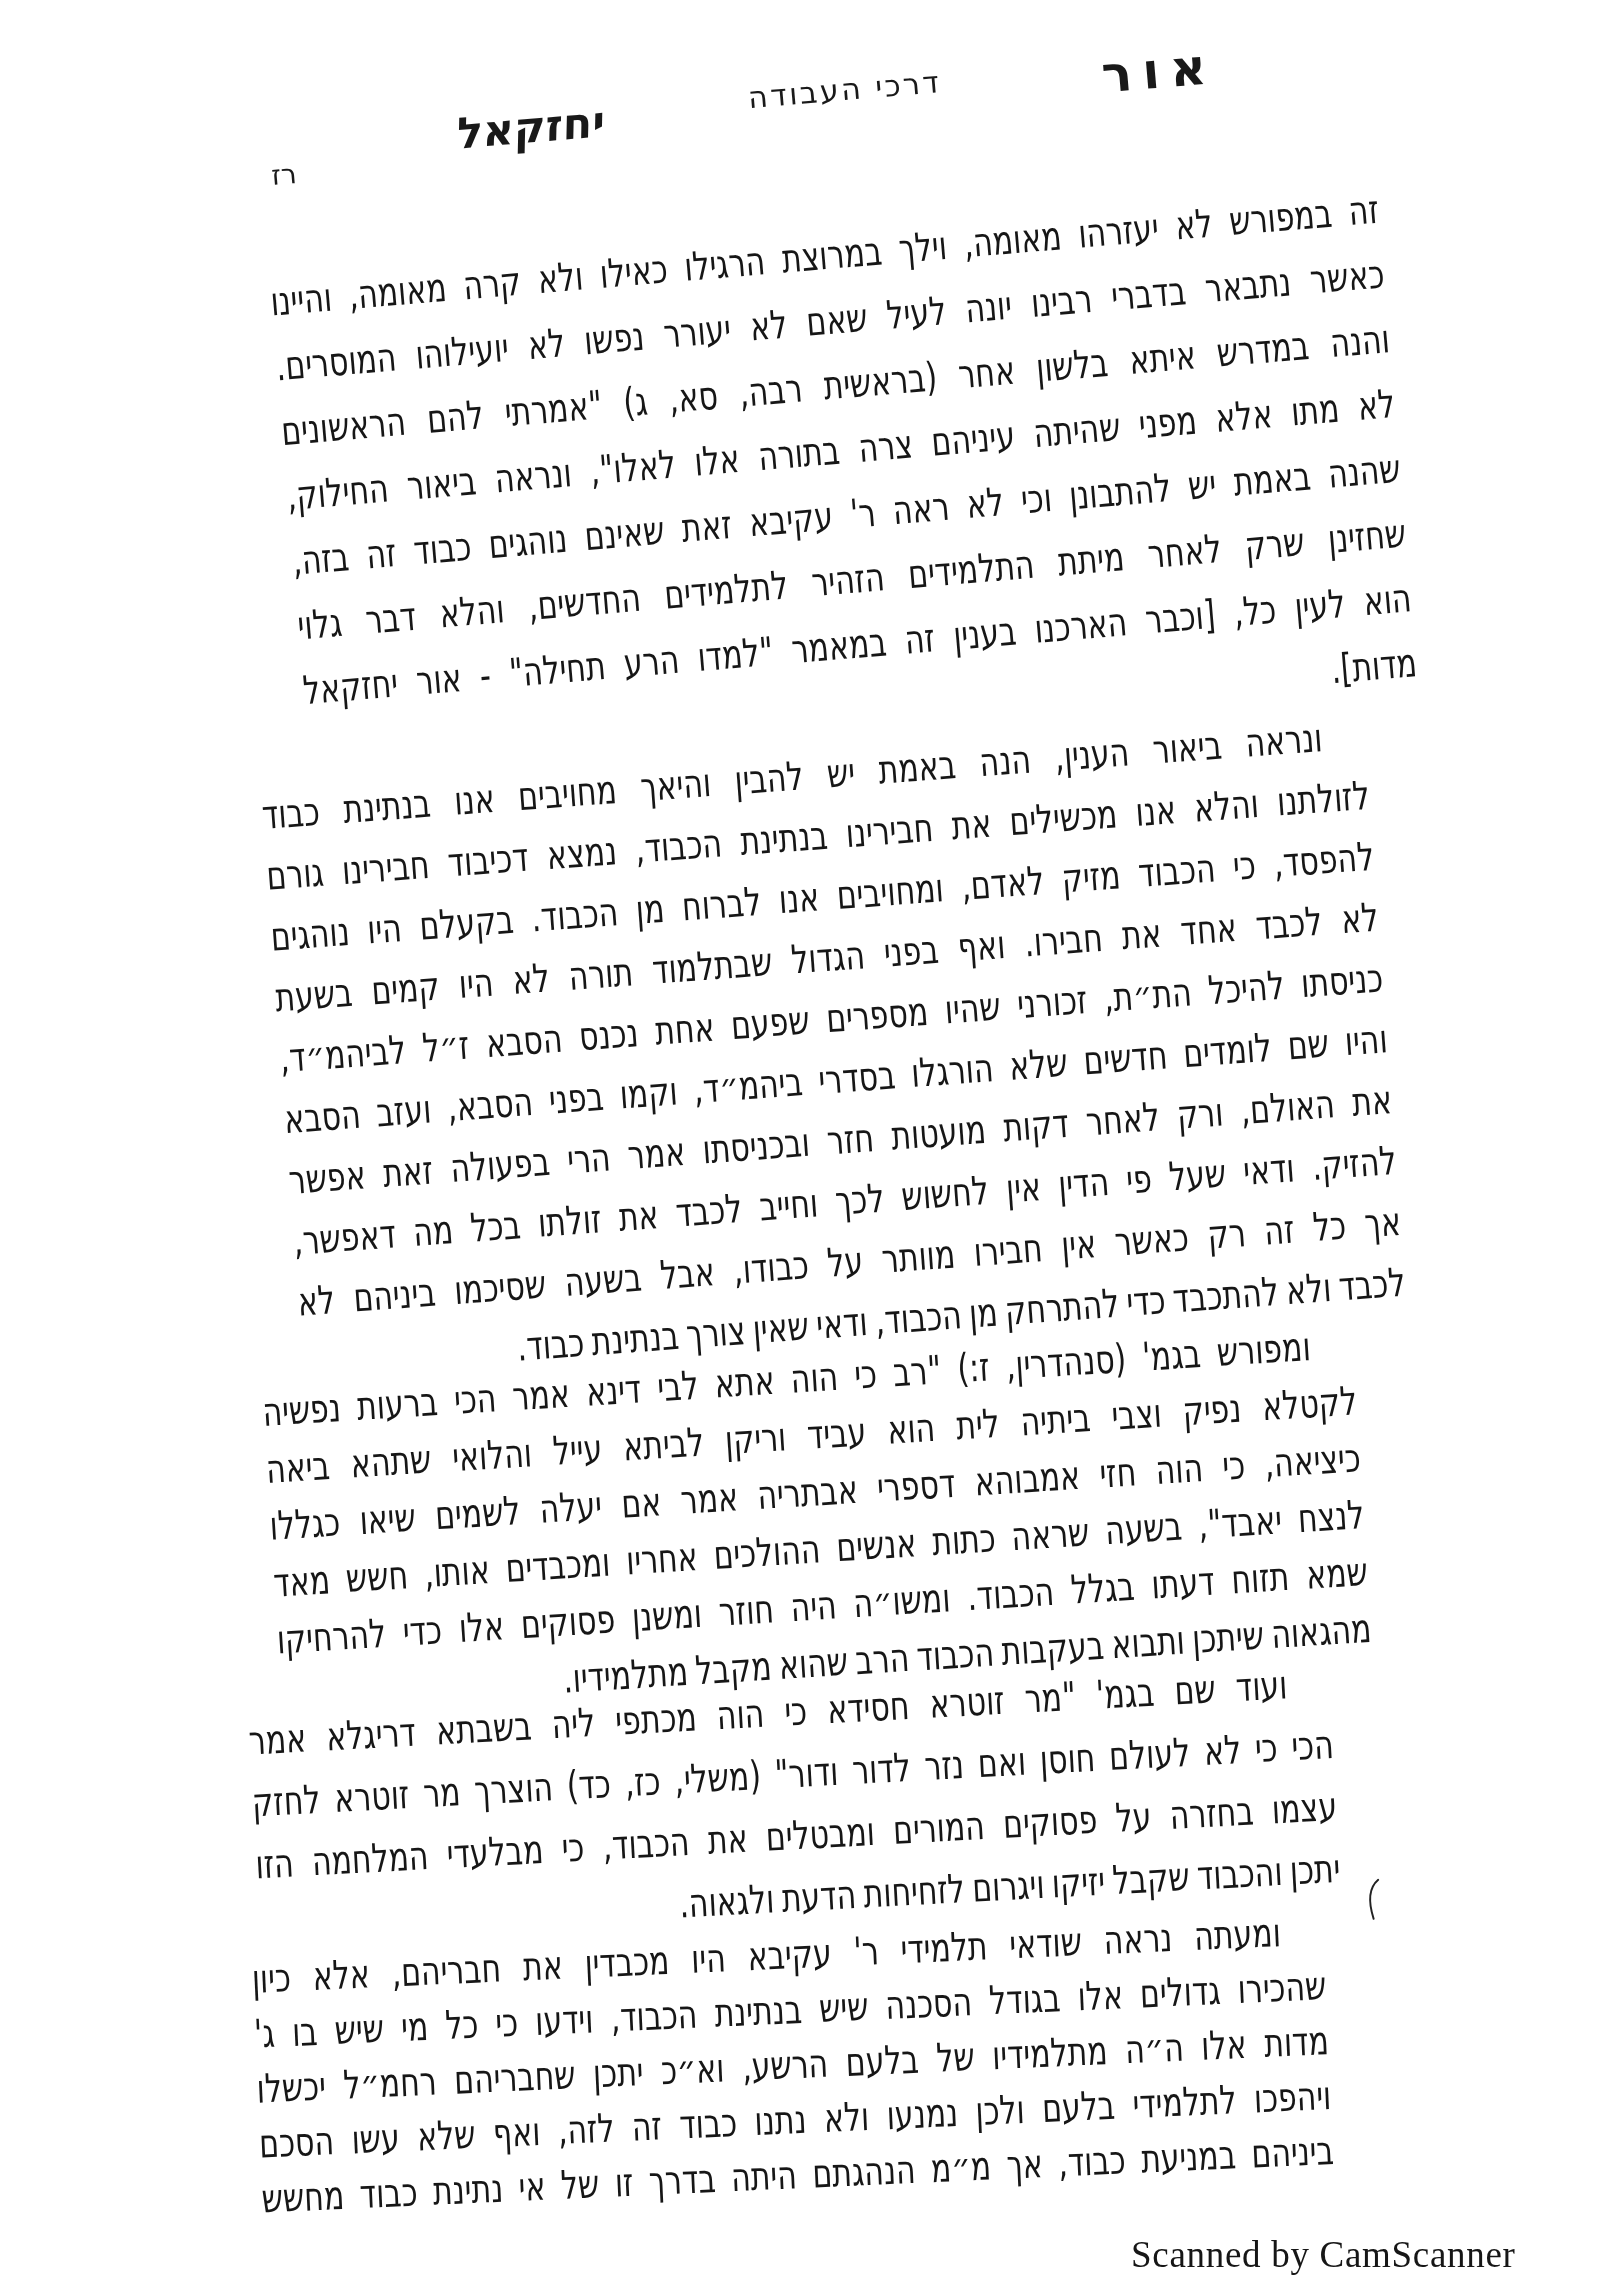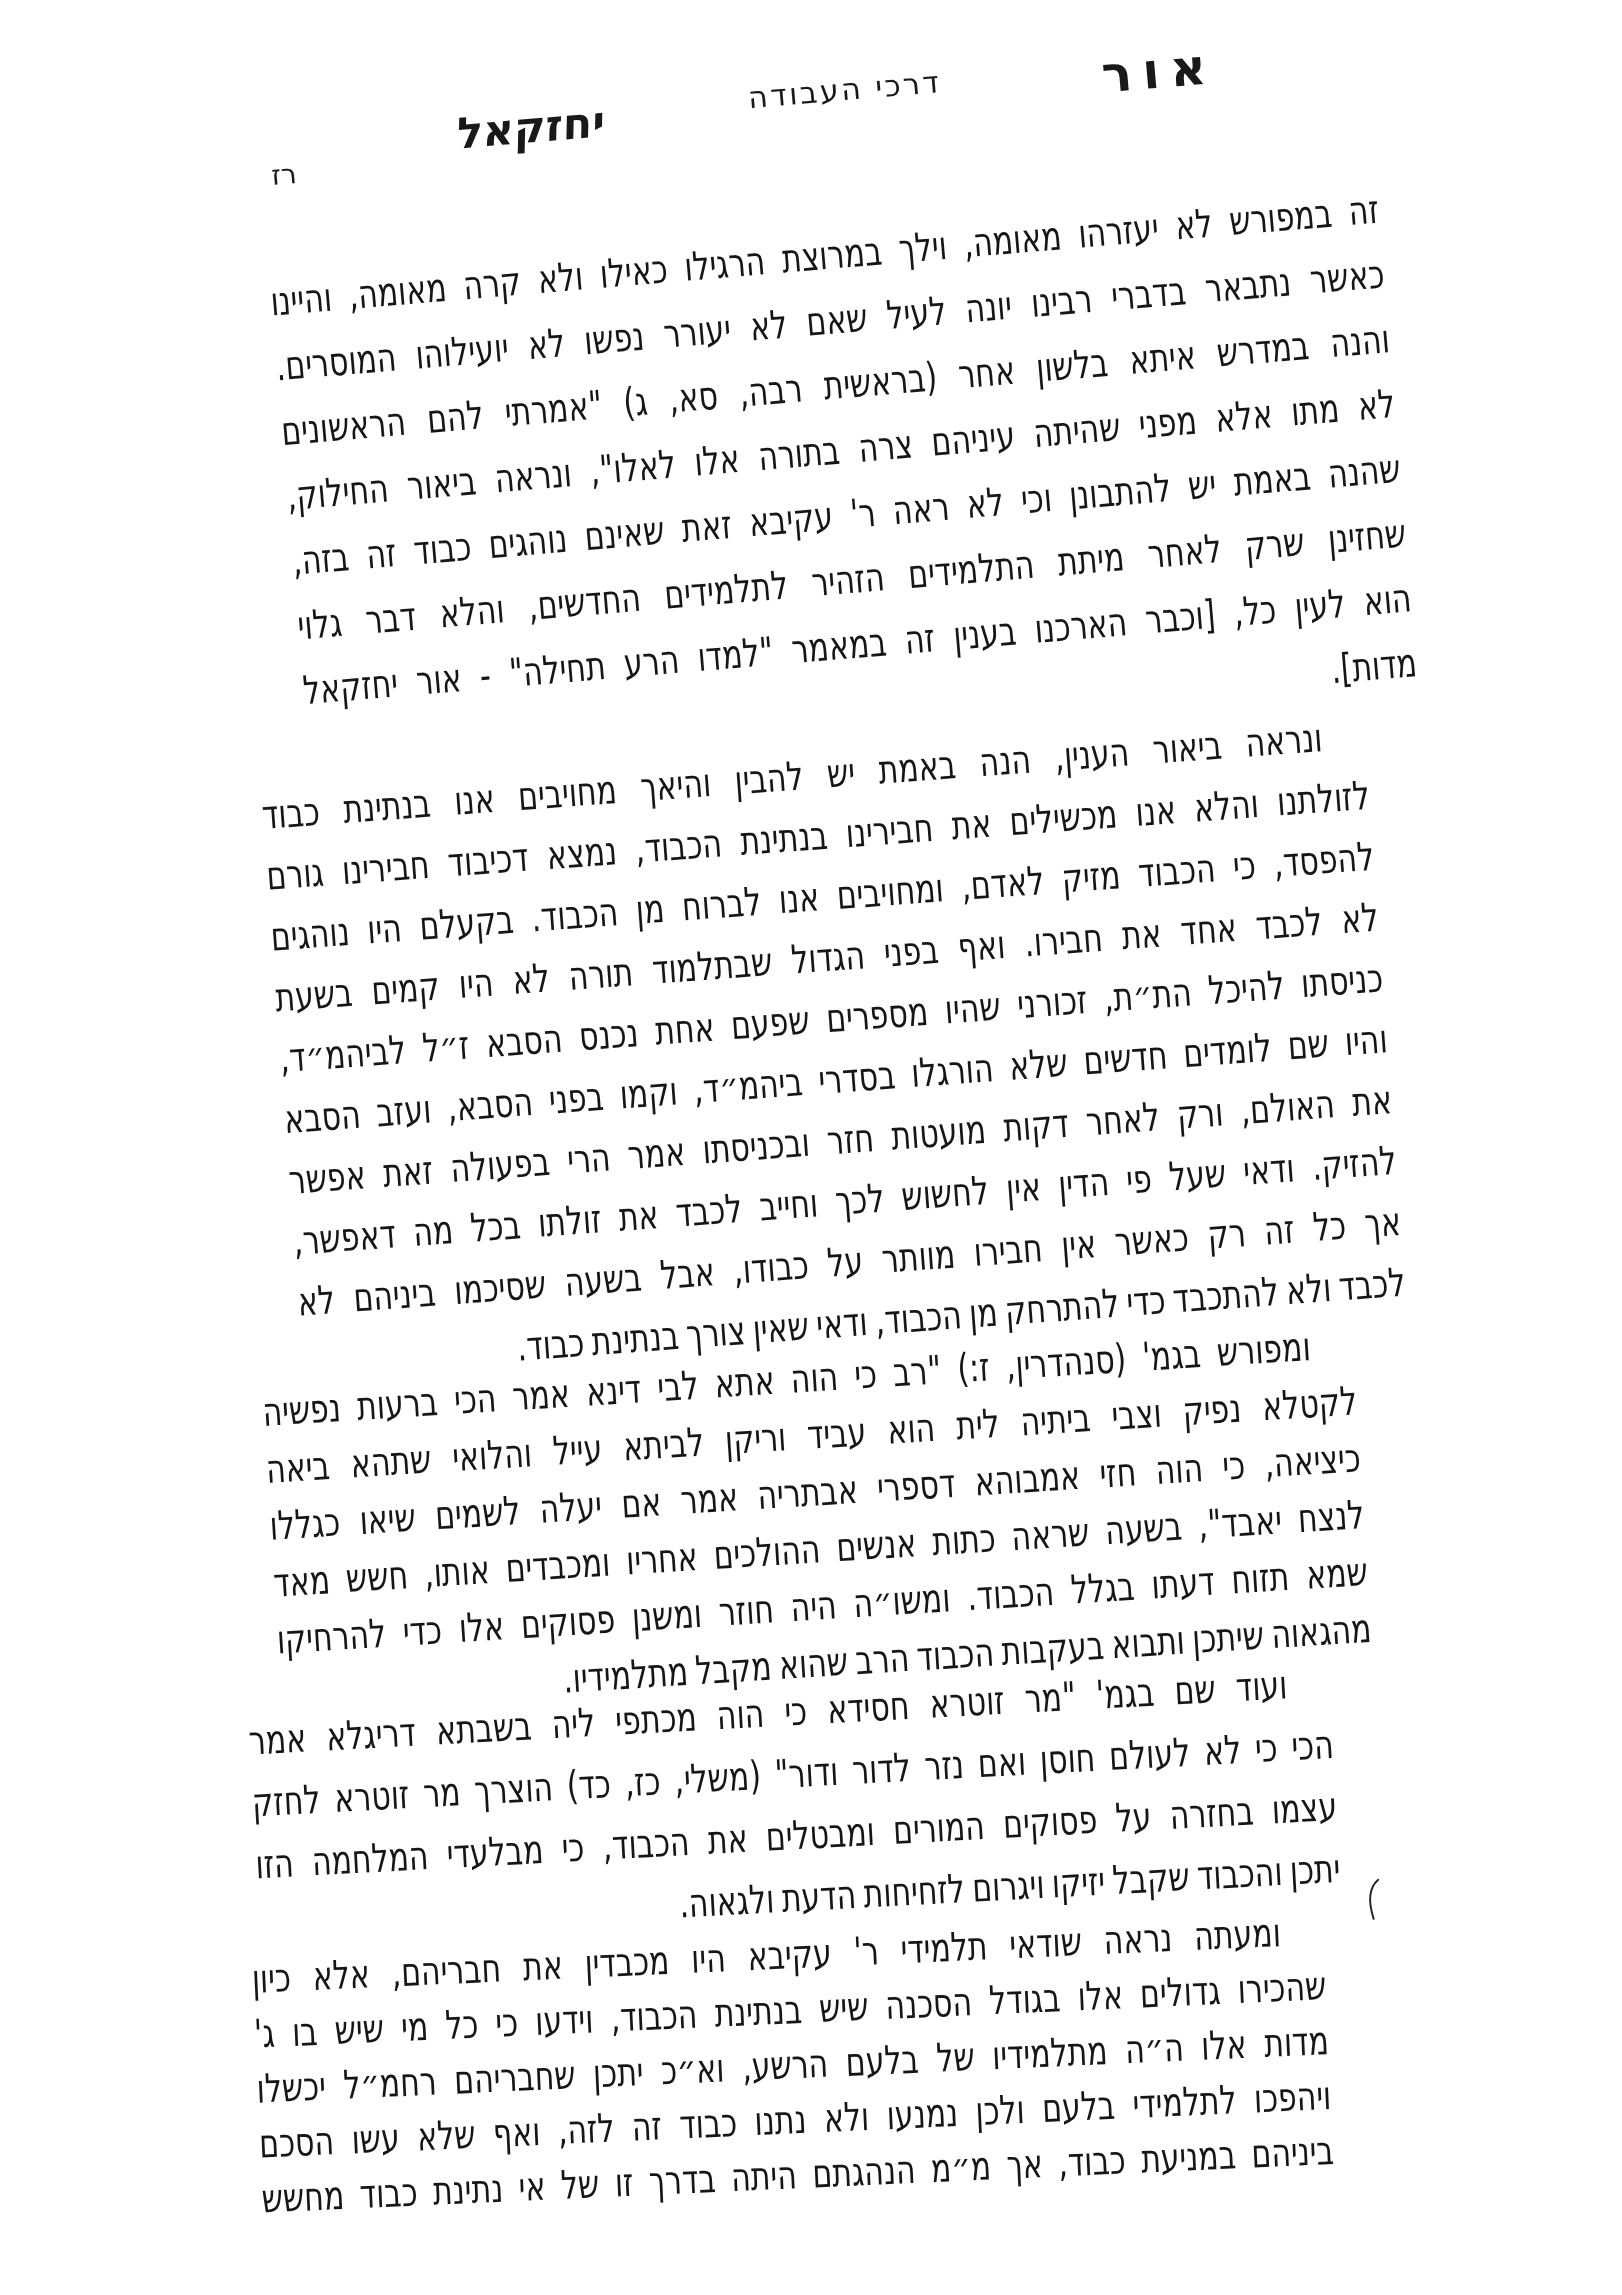--- a/index.html
+++ b/index.html
@@ -148,14 +148,15 @@
         <div class="line">מדות אלו ה״ה מתלמידיו של בלעם הרשע, וא״כ יתכן שחבריהם רחמ״ל יכשלו</div>
         <div class="line">ויהפכו לתלמידי בלעם ולכן נמנעו ולא נתנו כבוד זה לזה, ואף שלא עשו הסכם</div>
         <div class="line">ביניהם במניעת כבוד, אך מ״מ הנהגתם היתה בדרך זו של אי נתינת כבוד מחשש</div>
       </div>
     </main>
 
   <svg id="pen-mark" viewBox="0 0 40 70" xmlns="http://www.w3.org/2000/svg">
     <path d="M28,4 C14,16 12,36 21,64" fill="none" stroke="#222222" stroke-width="3" stroke-linecap="round"></path>
   </svg>
 
+  <div id="wm">Scanned by CamScanner</div>
 </div>
 
 
 </body></html>

